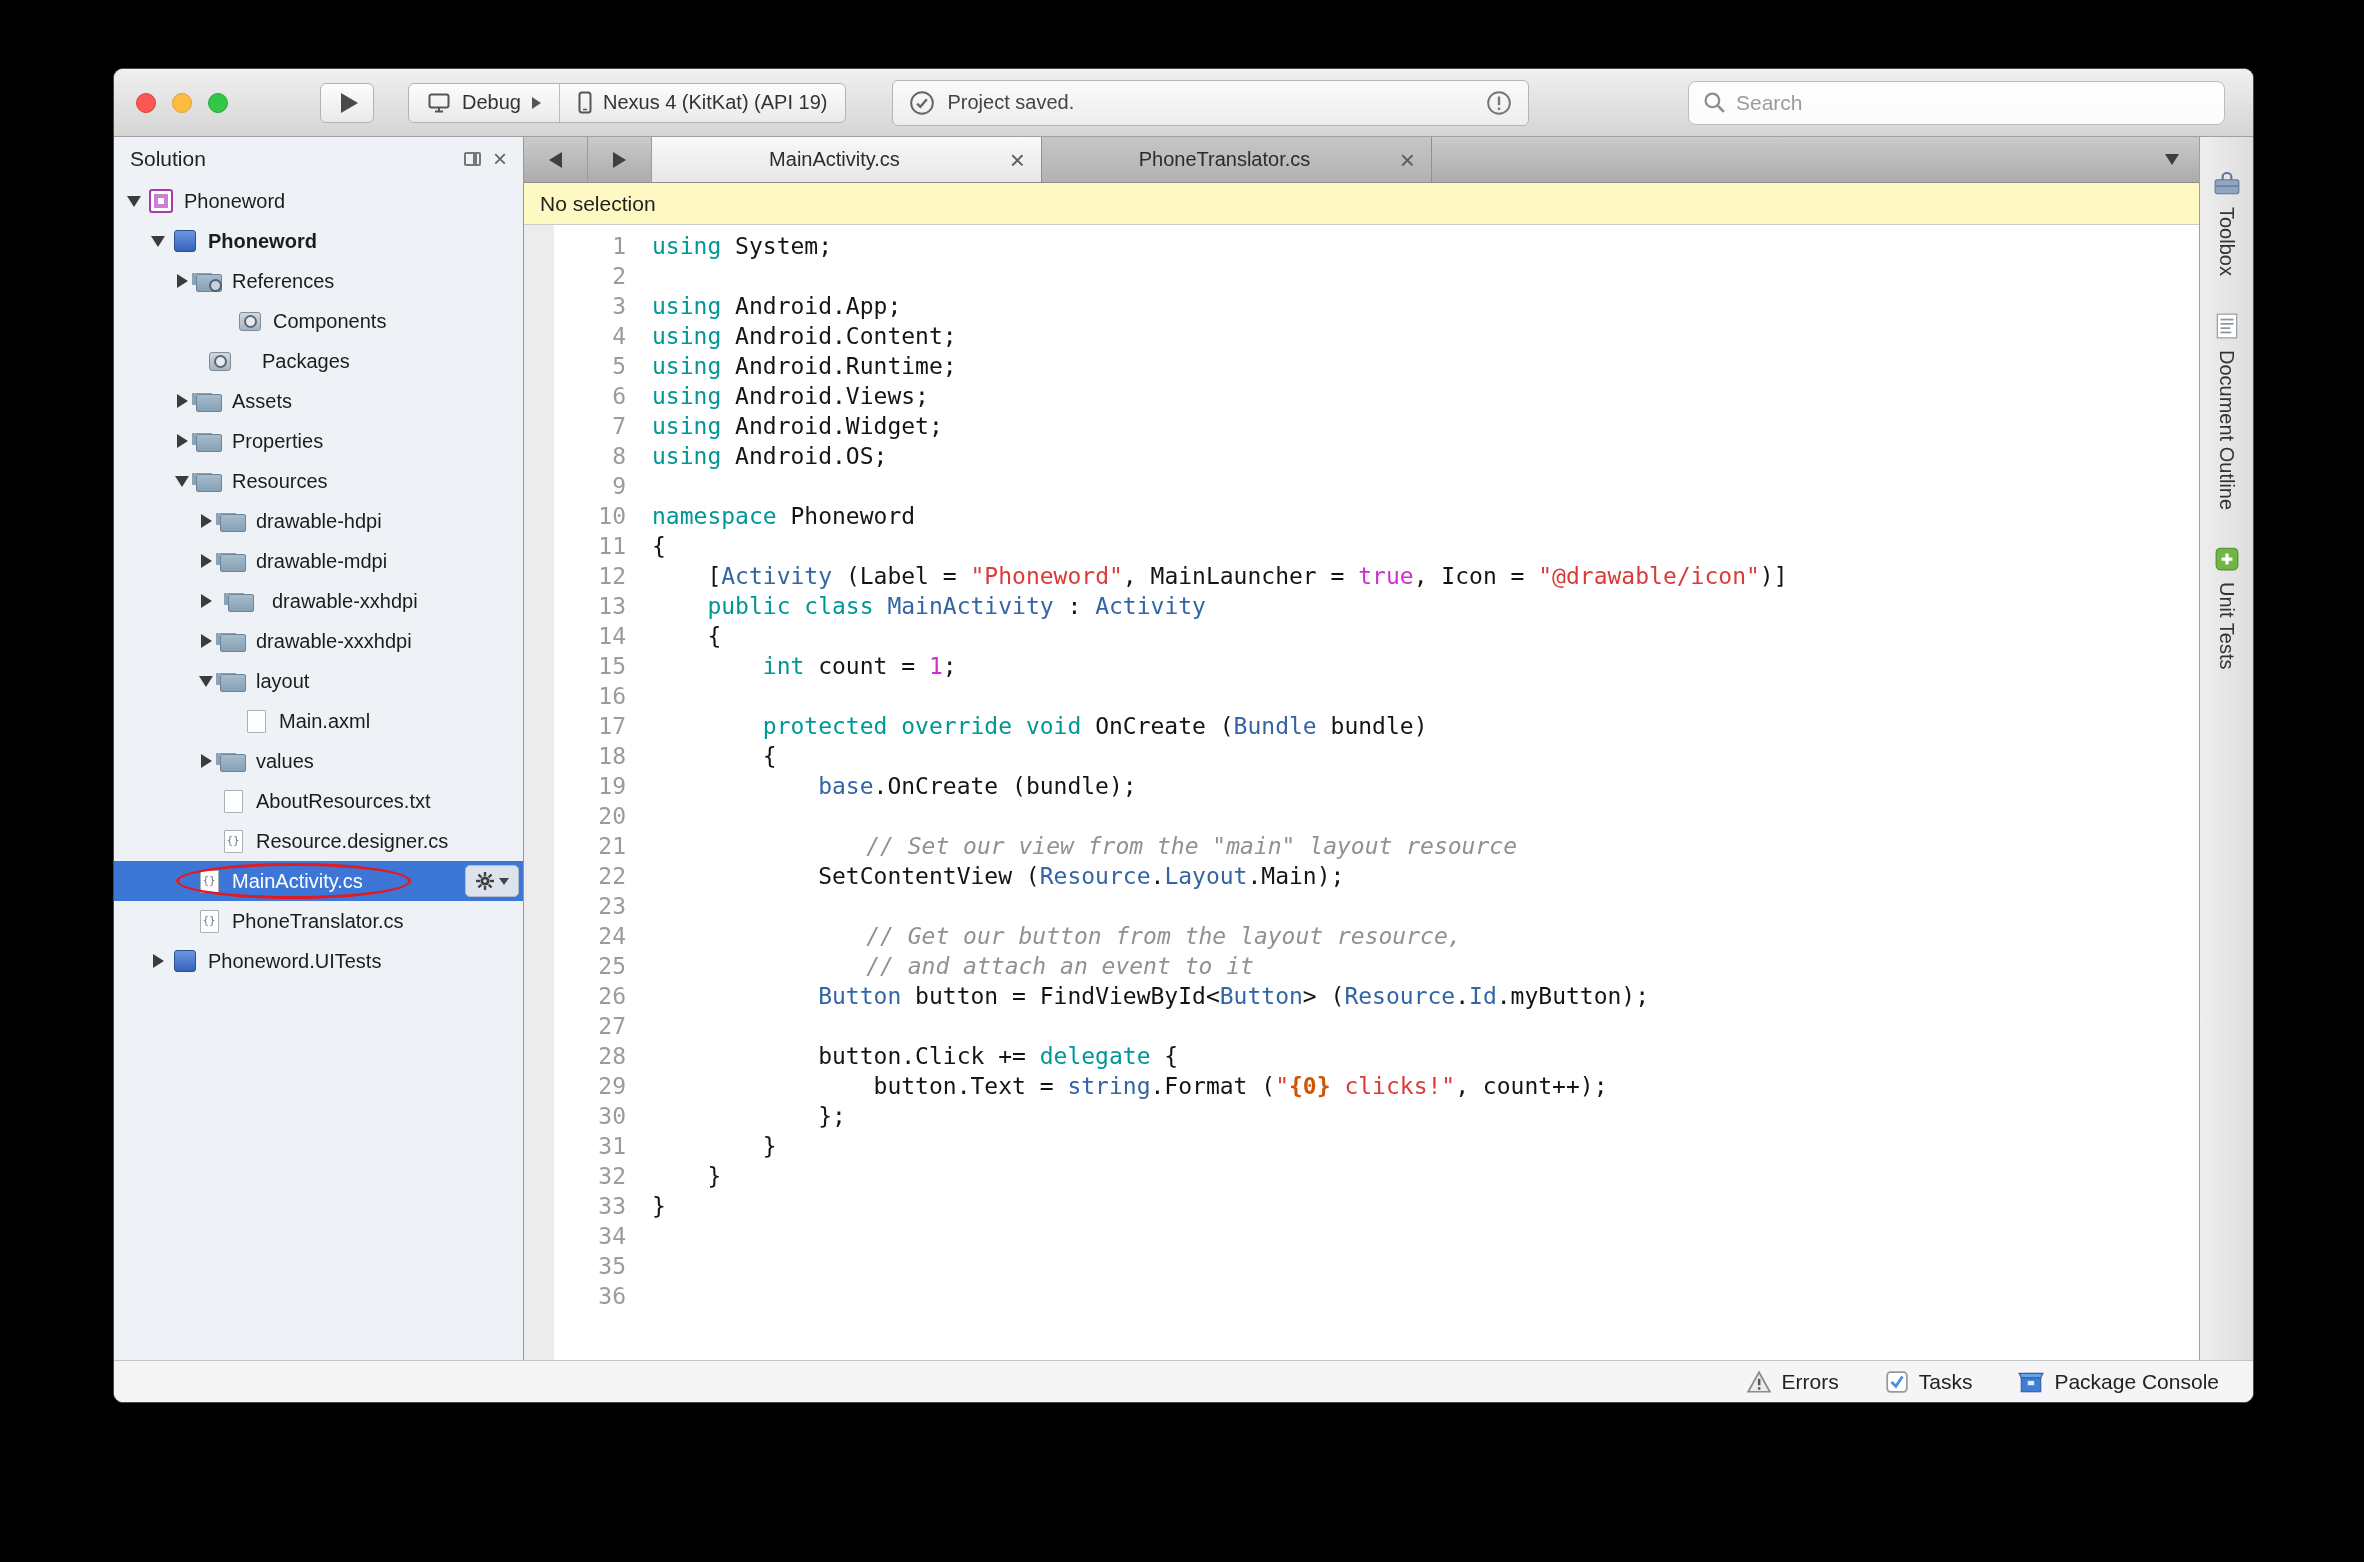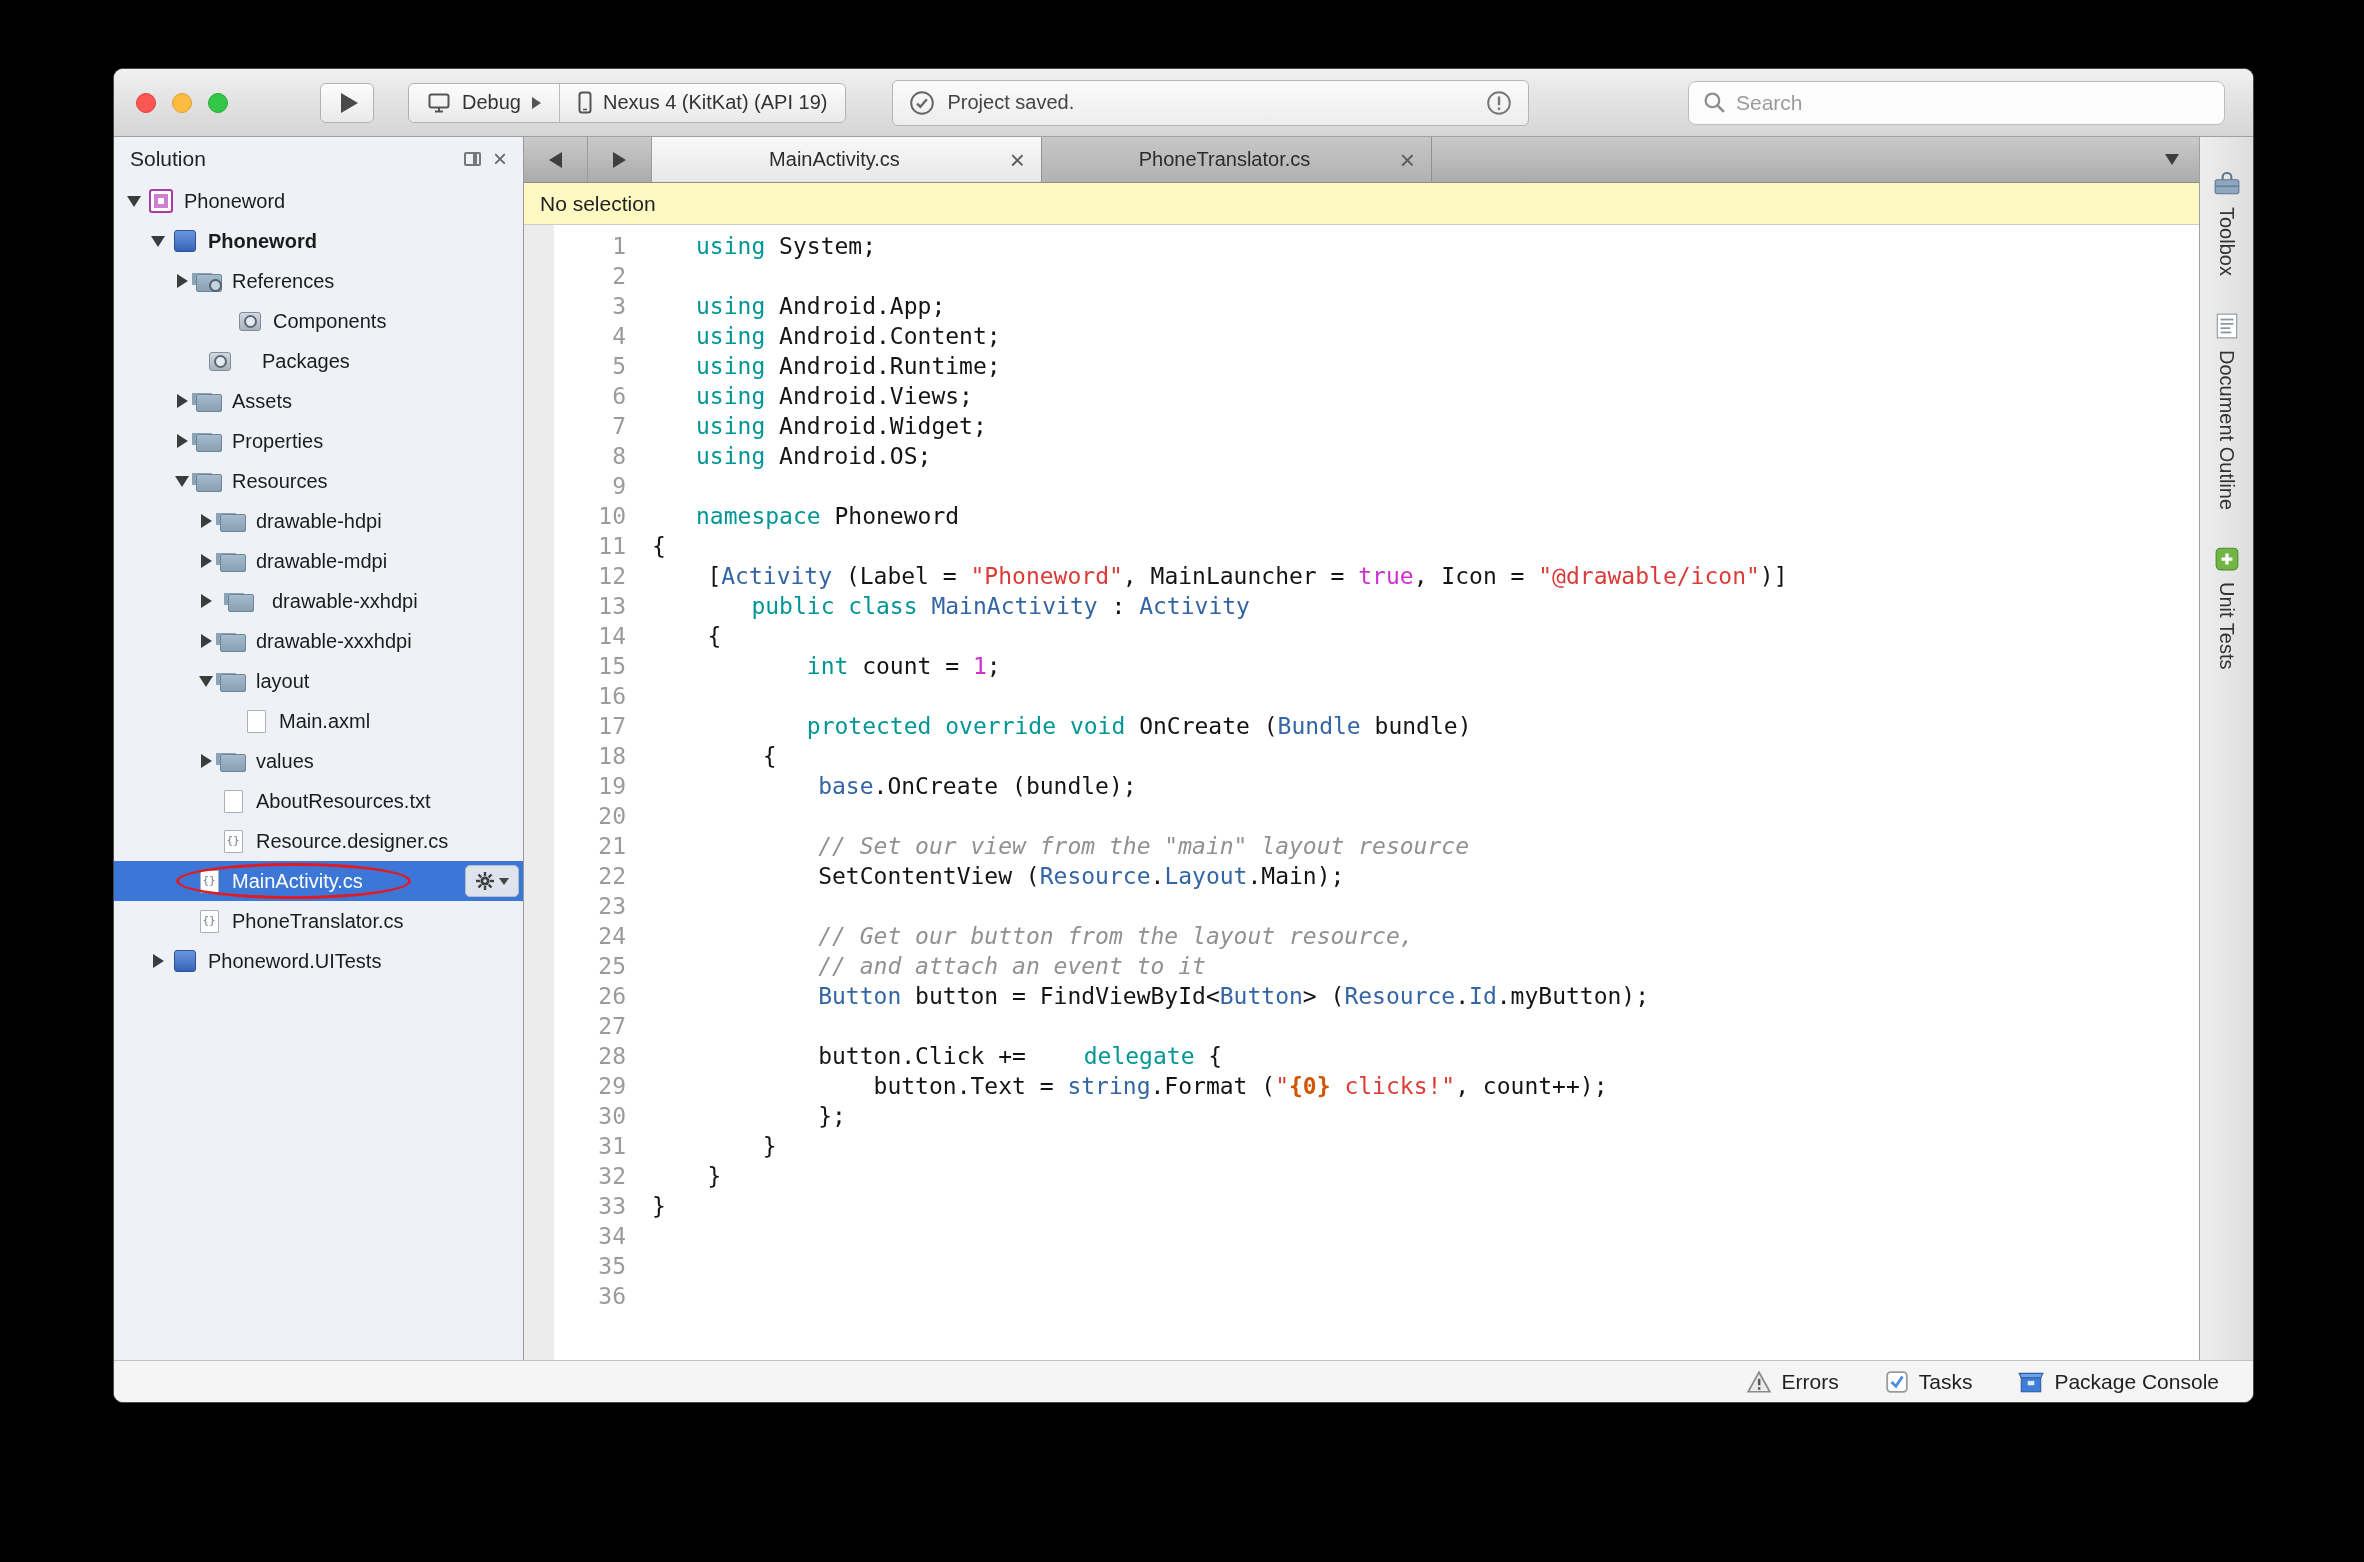--- a/index.html
+++ b/index.html
@@ -127,26 +127,26 @@
                 display:flex; align-items:center; padding-left:16px; font-size:21px; color:#222; }
 
   .code-area { flex:1; display:flex; background:#fff; overflow:hidden;
                font-family:"DejaVu Sans Mono", monospace; font-size:23px; line-height:30px; }
   .marker-margin { flex:0 0 30px; background:#ececec; }
   .gutter { flex:0 0 84px; text-align:right; padding:6px 12px 0 0; color:#9b9b9b; }
   .gut-num { height:30px; }
   .code-content { flex:1; padding:6px 0 0 14px; color:#141414; overflow:hidden; }
   .code-line { height:30px; white-space:pre; }
   .tok-pl  { color:#141414; }
-  .tok-kw  { color:var(--syntax_keyword,#009695);margin-left:44px; }
+  .tok-kw  { color:var(--syntax_keyword,#009695); }
   .tok-ty  { color:var(--syntax_type,#3364a4); }
   .tok-st  { color:var(--syntax_string,#db3a37); }
   .tok-fmt { color:var(--syntax_format,#d35400); font-weight:bold; }
   .tok-num { color:var(--syntax_number,#d02fd0); }
-  .tok-cm  { color:var(--syntax_comment,#919191); font-style:italic; }
+  .tok-cm  { color:var(--syntax_comment,#919191); font-style:italic;margin-left:48px; }
 
   
   .right-strip { flex:0 0 54px; background:linear-gradient(90deg,#eeeeee,#dddddd);
                  border-left:1px solid #a0a0a0; display:flex; flex-direction:column;
                  align-items:center; padding-top:34px; }
   .dock-item { display:flex; flex-direction:column; align-items:center; gap:10px; margin-bottom:36px; }
   .dock-label { writing-mode:vertical-rl; font-size:20px; color:#333; white-space:nowrap; }
 
   
   .statusbar { flex:0 0 42px; background:#f5f5f5; border-top:1px solid #c4c4c4;

